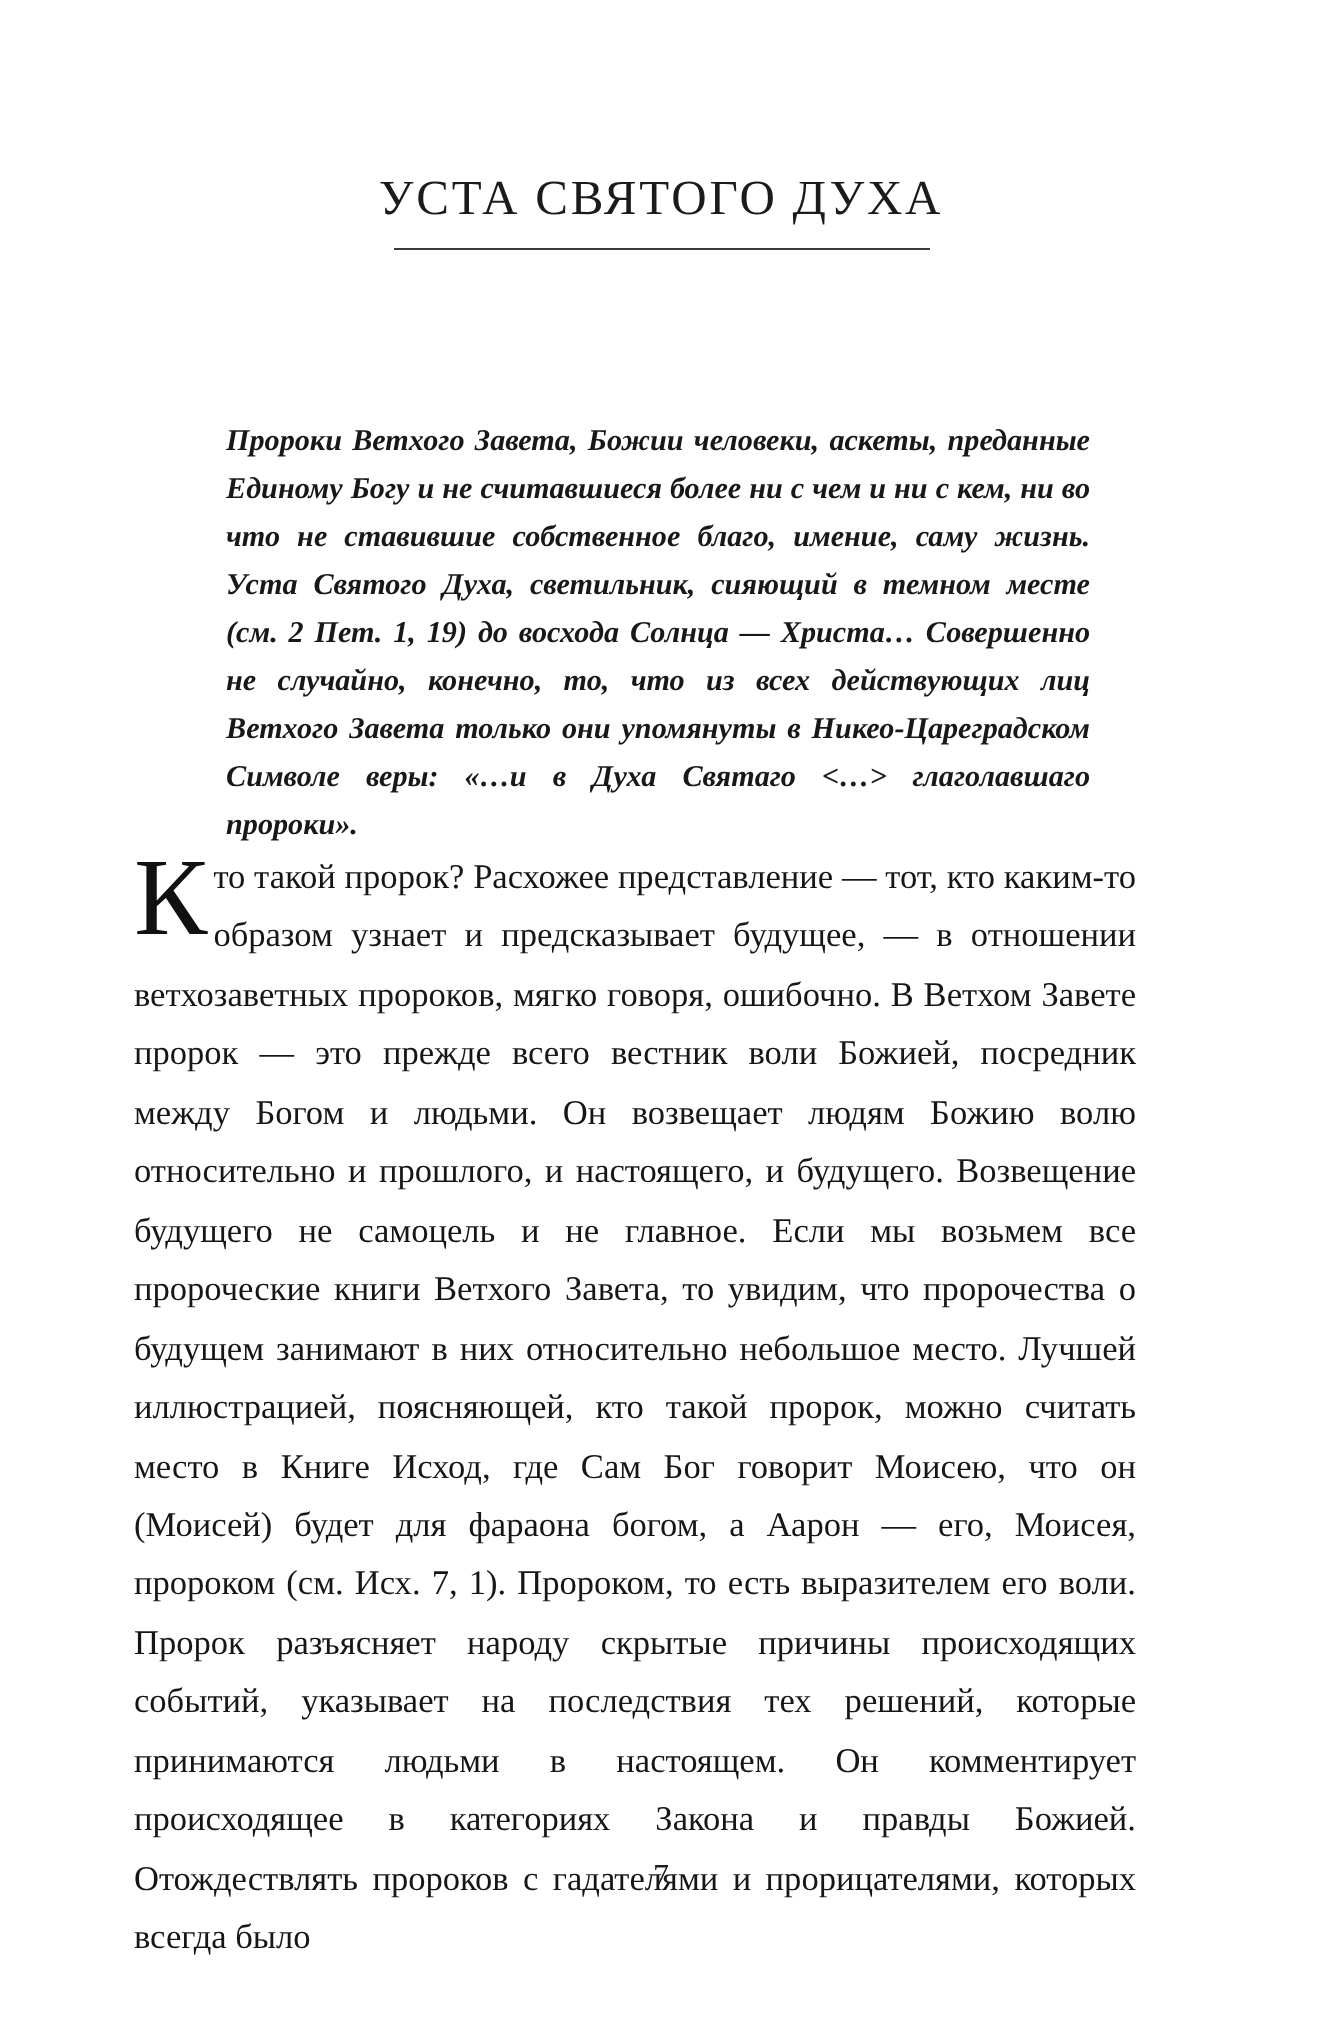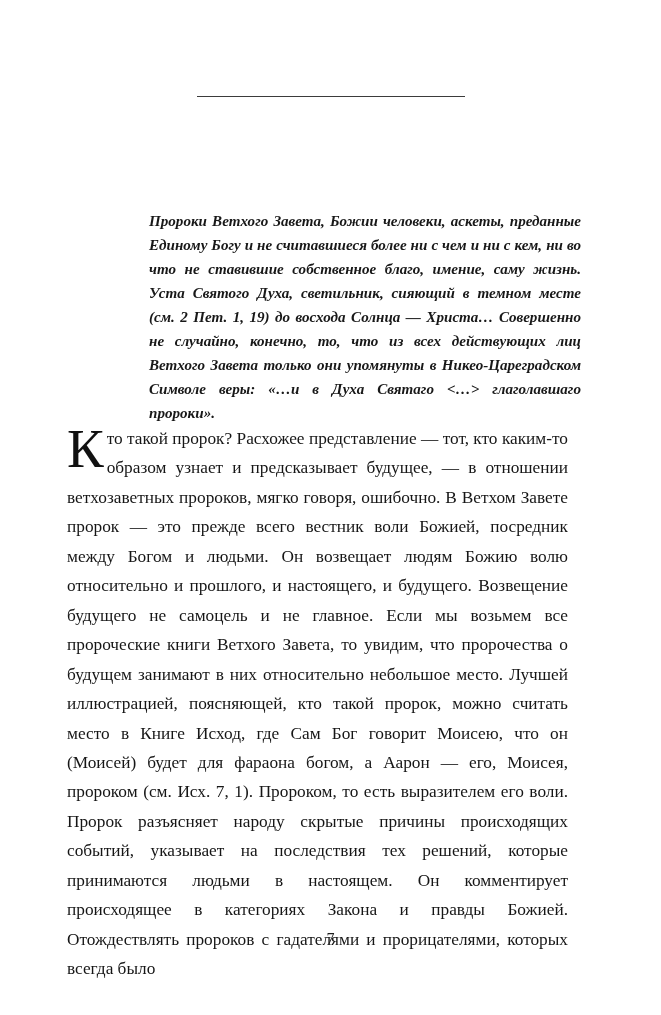--- a/index.html
+++ b/index.html
@@ -55,21 +55,20 @@
     top: 209px;
     width: 432px;
     font-style: italic;
     font-weight: 700;
     font-size: 15.1px;
     line-height: 24.05px;
     text-align: justify;
     text-align-last: justify;
     color: #181818;
     hyphens: manual;
-    margin-left: 36px;
   }
 
   
   .body-text {
     position: absolute;
     left: 67px;
     top: 424px;
     width: 501px;
     font-size: 17.3px;
     line-height: 29.45px;
@@ -99,20 +98,21 @@
     font-size: 16px;
     color: #1d1d1d;
   }
 </style>
 </head>
 <body>
 
 <div class="page">
 
   <div class="title-block">
+    <div class="chapter-title">УСТА СВЯТОГО ДУХА</div>
     <div class="title-rule"></div>
   </div>
 
   <div class="epigraph">Пророки Ветхого Завета, Божии человеки, аскеты, преданные Единому Богу и не считавшиеся более ни с чем и ни с кем, ни во что не ставившие собственное благо, имение, саму жизнь. Уста Святого Духа, светильник, сияющий в темном месте (см. 2 Пет. 1, 19) до восхода Солнца — Христа… Совершенно не случайно, конечно, то, что из всех действующих лиц Ветхого Завета только они упомянуты в Никео-Цареградском Символе веры: «…и в Духа Святаго &lt;…&gt; глаголавшаго пророки».</div>
 
   <div class="body-text">
     <span class="dropcap">К</span><span>то такой пророк? Расхожее представление — тот, кто каким-то образом узнает и предсказывает будущее, — в отношении ветхозаветных пророков, мягко говоря, ошибочно. В Ветхом Завете пророк — это прежде всего вестник воли Божией, посредник между Богом и людьми. Он возвещает людям Божию волю относительно и прошлого, и настоящего, и будущего. Возвещение будущего не самоцель и не главное. Если мы возьмем все пророческие книги Ветхого Завета, то увидим, что пророчества о будущем занимают в них относительно небольшое место. Лучшей иллюстрацией, поясняющей, кто такой пророк, можно считать место в Книге Исход, где Сам Бог говорит Моисею, что он (Моисей) будет для фараона богом, а Аарон — его, Моисея, пророком (см. Исх. 7, 1). Пророком, то есть выразителем его воли. Пророк разъясняет народу скрытые причины происходящих событий, указывает на последствия тех решений, которые принимаются людьми в настоящем. Он комментирует происходящее в категориях Закона и правды Божией. Отождествлять пророков с гадателями и прорицателями, которых всегда было</span>
   </div>
 
   <div class="folio">7</div>

